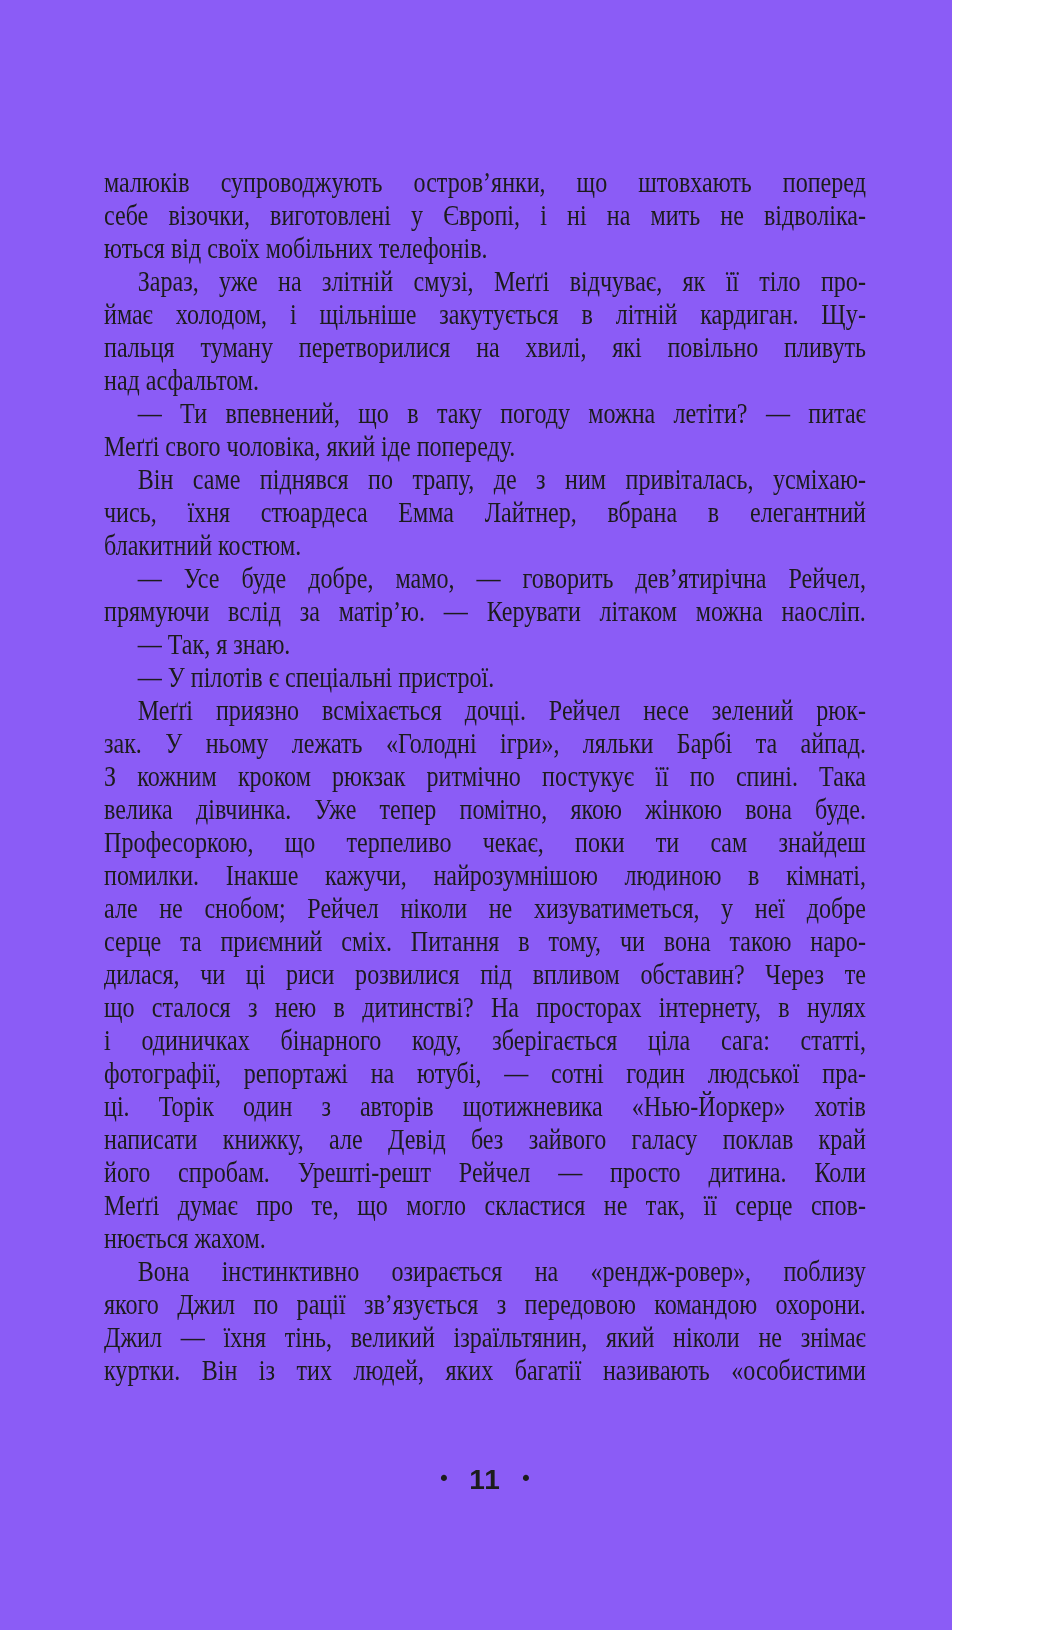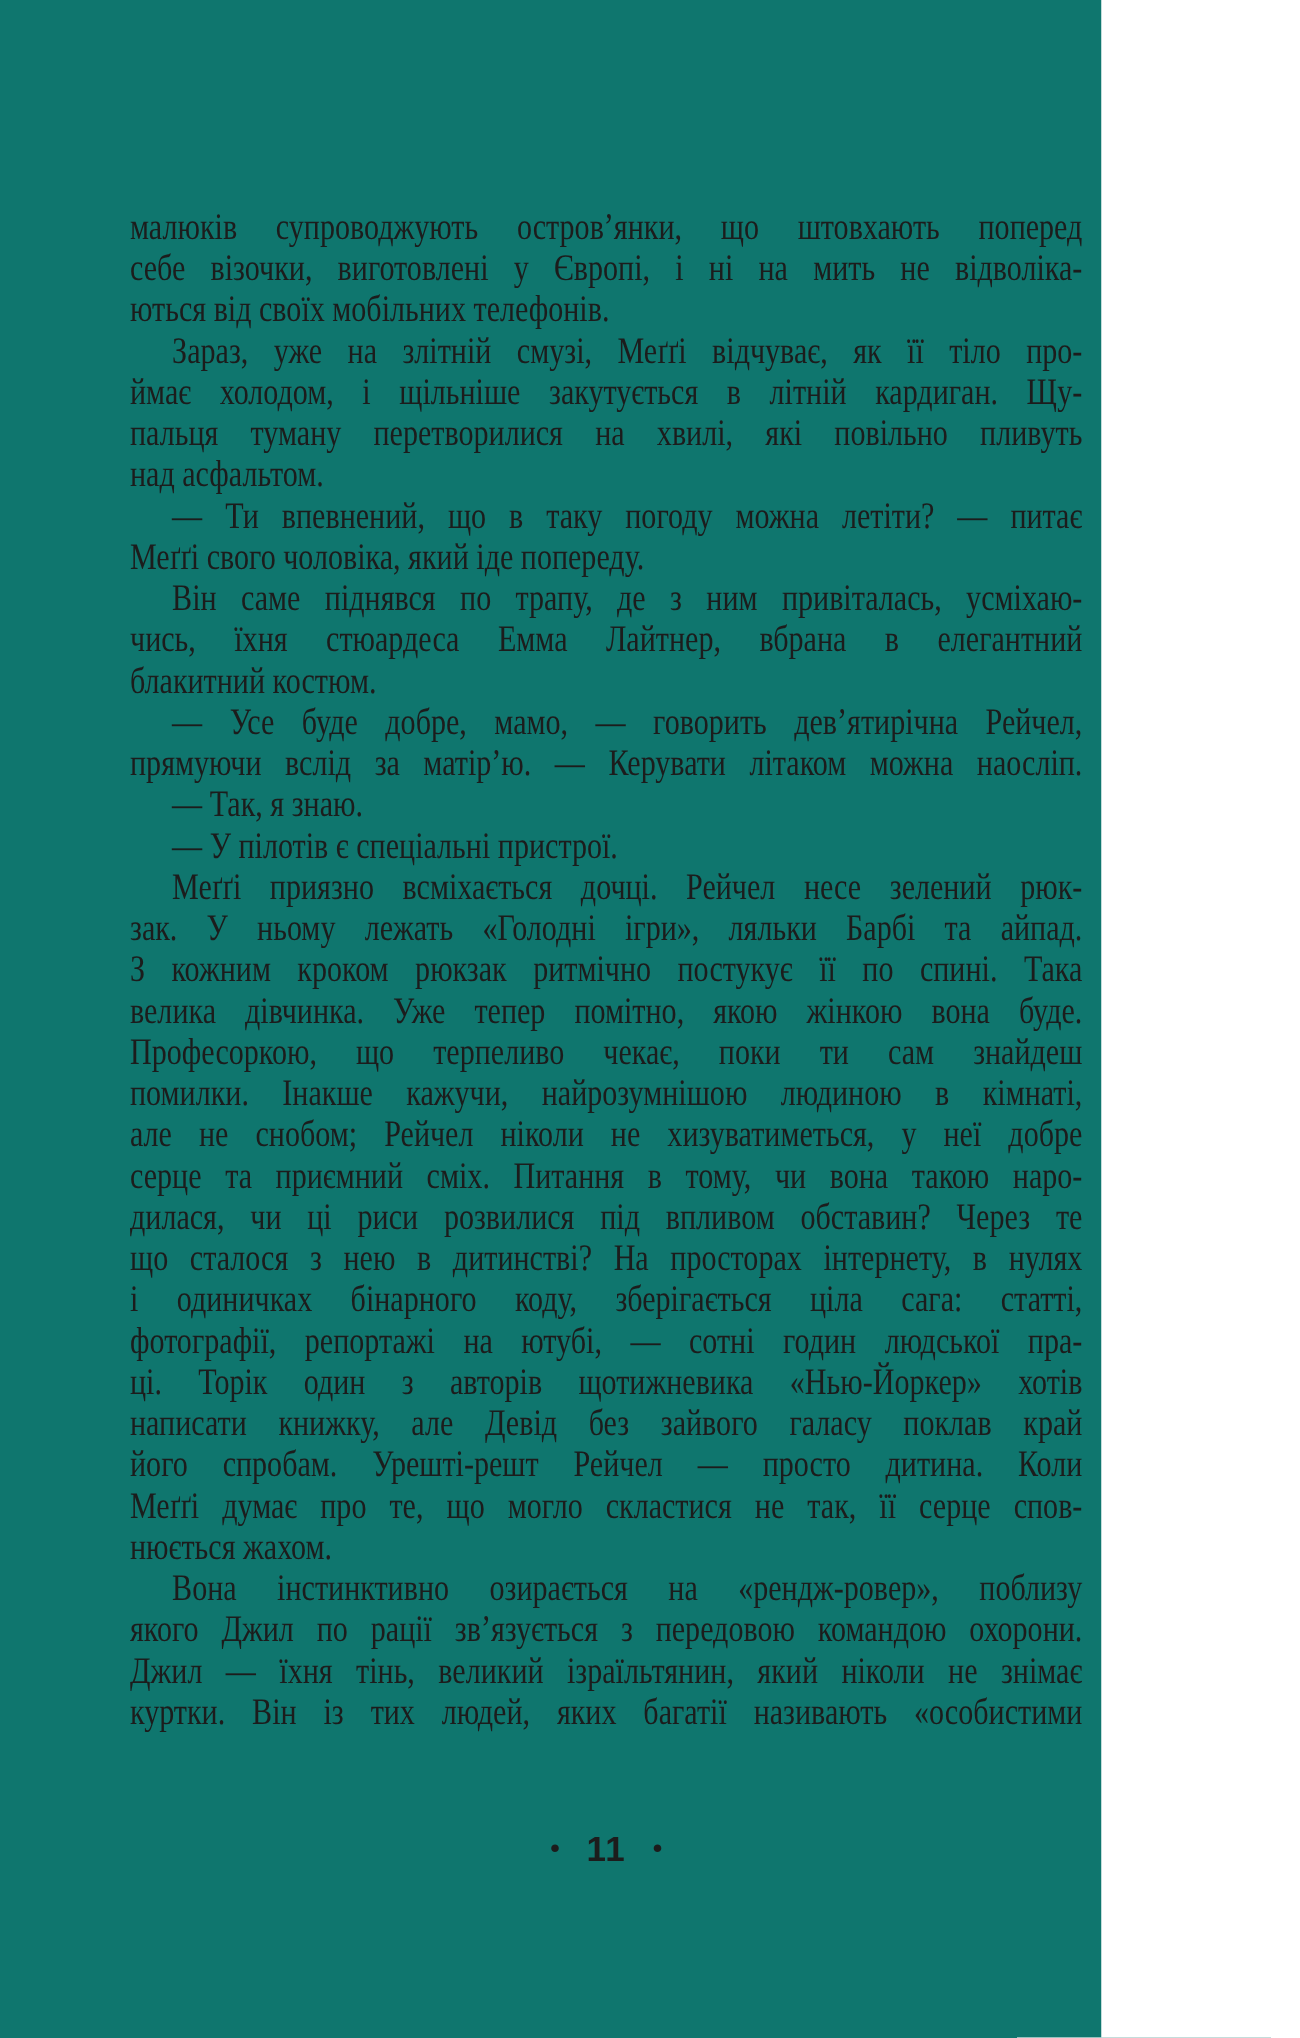--- a/index.html
+++ b/index.html
@@ -2,23 +2,23 @@
 <html><head>
 <meta charset="utf-8">
 <style>
   html, body {
     margin: 0;
     padding: 0;
     background: #ffffff;
   }
   .page {
     position: relative;
-    width: 881px;
+    width: 952px;
     height: 1630px;
-    background: #0f766e;
+    background: #8b5cf6;
     overflow: hidden;
   }
   .text-block {
     position: absolute;
     left: 104px;
     top: 165px;
     width: 950px;               
     transform: scaleX(0.802);   
     transform-origin: 0 0;
     font-family: "Liberation Serif", "DejaVu Serif", serif;

